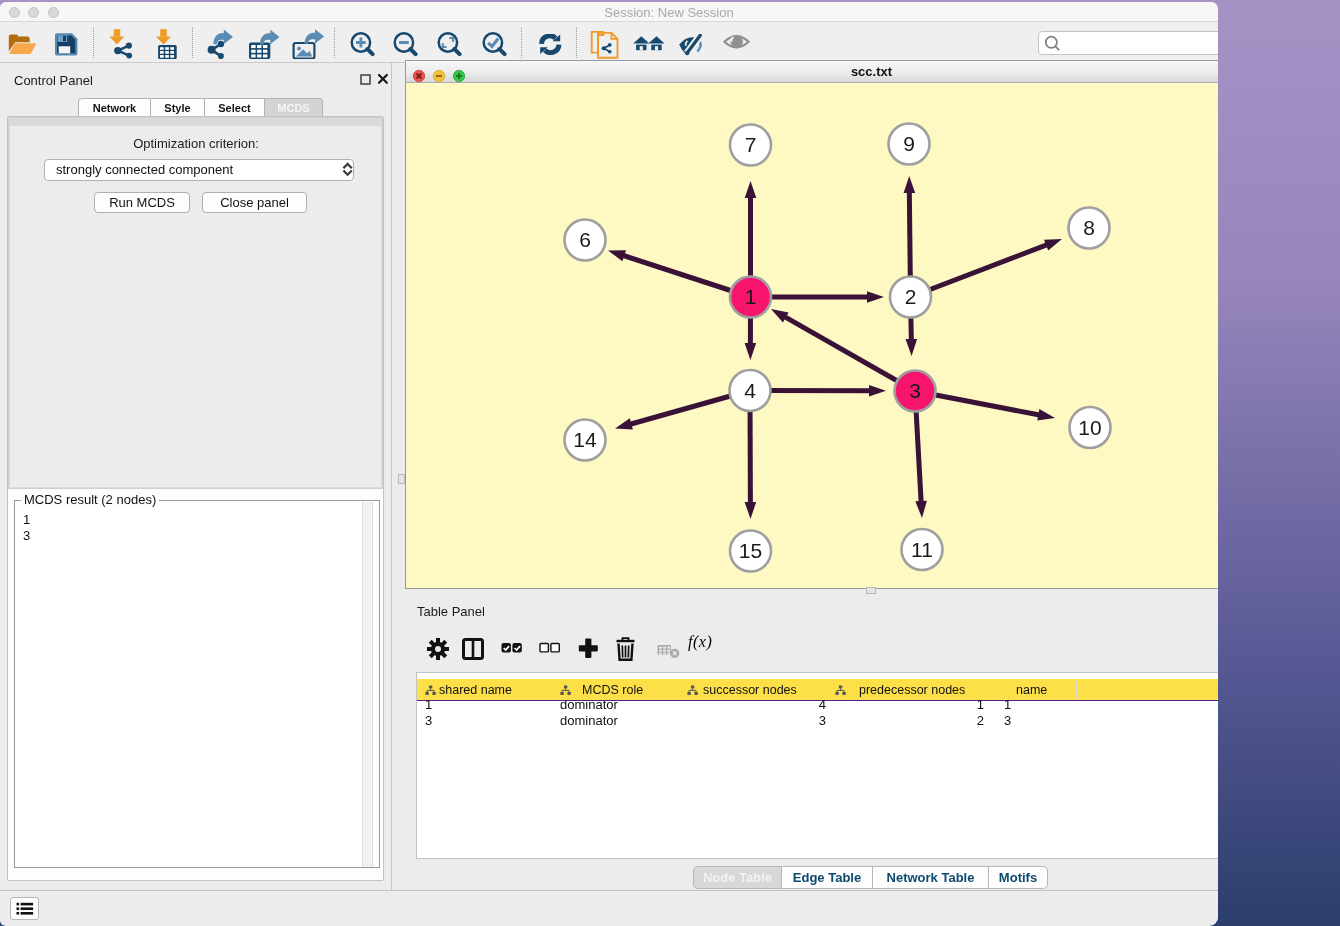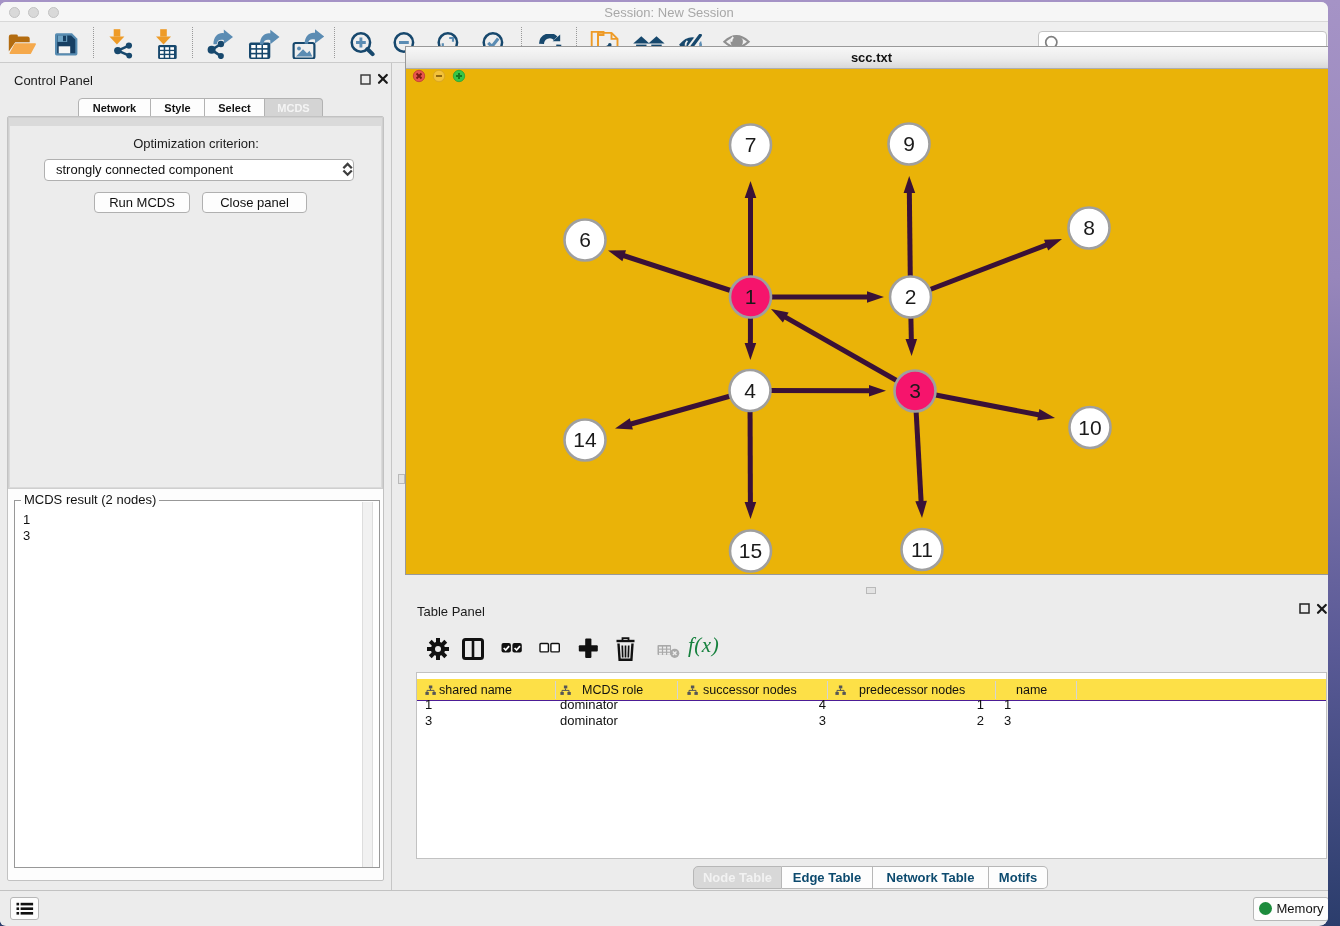--- a/index.html
+++ b/index.html
@@ -1,20 +1,20 @@
 <!DOCTYPE html>
 <html><head>
 <meta charset="utf-8">
 <style>
 * { margin:0; padding:0; box-sizing:border-box; }
 html,body { width:1340px; height:926px; overflow:hidden; }
 body { font-family:"Liberation Sans", sans-serif; position:relative; }
 #desk { position:absolute; left:0; top:0; width:1340px; height:926px;
   background:linear-gradient(180deg,#a593c6 0%,#9786bb 30%,#5a5a96 70%,#2b3d6c 100%); }
-#win { position:absolute; left:0; top:2px; width:1328px; height:924px;
+#win { position:absolute; left:0; top:2px; width:1218px; height:924px;
   background:#ececec; border-radius:6px 7px 9px 6px; overflow:hidden;padding-left:16px; }
 .abs { position:absolute; }
 
 #titlebar { position:absolute; left:0; top:0; width:1338px; height:20px;
   background:#f6f6f6; border-bottom:1px solid #d8d8d8; }
 .tl { position:absolute; top:5px; width:11px; height:11px; border-radius:50%;
   background:#d9d9d9; border:1px solid #c2c2c2; }
 #wtitle { position:absolute; left:0; top:0; width:100%; text-align:center;
   font-size:13px; line-height:21px; color:#a8a8a8; }
 
@@ -44,22 +44,22 @@
   text-align:center; line-height:19px; }
 #fieldset { position:absolute; left:14px; top:498px; width:366px; height:368px;
   border:1px solid #989898; background:#fff; }
 #legend { position:absolute; left:21px; top:490px; background:#fdfdfd;
   padding:0 3px; font-size:13px; color:#111; }
 #mcdsres { position:absolute; left:23px; top:510px; font-size:13px;
   line-height:16px; color:#111; }
 #fscroll { position:absolute; left:362px; top:500px; width:11px; height:365px;
   background:#f1f1f1; border-left:1px solid #ddd; border-right:1px solid #ddd; }
 
-#netframe { position:absolute; left:405px; top:44px; width:933px; height:529px;
-  border:1px solid #999; background:#eab308; }
+#netframe { position:absolute; left:405px; top:58px; width:933px; height:529px;
+  border:1px solid #999; background:#fef9c3; }
 #nftitle { position:absolute; left:0; top:0; width:931px; height:22px;
   background:linear-gradient(180deg,#f7f7f7 0%,#ececec 55%,#d8d8d8 100%);
   border-bottom:1px solid #aeaeae; }
 #nftext { position:absolute; left:0; top:0; width:100%; text-align:center;
   font-size:13px; font-weight:bold; color:#111; line-height:22px; }
 
 #tp { position:absolute; left:393px; top:598px; width:945px; height:293px; background:#ececec; }
 #tbl { position:absolute; left:416px; top:670px; width:911px; height:187px;
   background:#fff; border:1px solid #c2c2c2; }
 #thead { position:absolute; left:0; top:6px; width:909px; height:22px;
@@ -477,21 +477,21 @@
       <rect x="10.2" y="2.6" width="2.9" height="2" fill="#ececec"></rect>
       <rect x="2.0" y="5.7" width="2.9" height="2" fill="#ececec"></rect>
       <rect x="6.1" y="5.7" width="2.9" height="2" fill="#ececec"></rect>
       <rect x="10.2" y="5.7" width="2.9" height="2" fill="#ececec"></rect>
       <rect x="2.0" y="8.8" width="2.9" height="2" fill="#ececec"></rect>
       <rect x="6.1" y="8.8" width="2.9" height="2" fill="#ececec"></rect>
       <rect x="10.2" y="8.8" width="2.9" height="2" fill="#ececec"></rect>
       <circle cx="17.7" cy="9.3" r="4.6" fill="#a9a9a9"></circle>
       <path d="M15.9,7.5 L19.5,11.1 M19.5,7.5 L15.9,11.1" stroke="#ececec" stroke-width="1.4"></path>
     </svg>
-  <div class="abs" style="left:688px;top:631px;font-family:'Liberation Serif',serif;font-style:italic;font-size:21px;color:#15803d;letter-spacing:0.5px;">f(x)</div>
+  <div class="abs" style="left:688px;top:631px;font-family:'Liberation Serif',serif;font-style:italic;font-size:16px;color:#000000;letter-spacing:0.5px;">f(x)</div>
   <div id="listb">
       <svg style="position:absolute;left:5px;top:4px;" width="18" height="14">
         <g fill="#111">
           <rect x="0.5" y="0.8" width="2.6" height="2.6"></rect>
           <rect x="0.5" y="5.4" width="2.6" height="2.6"></rect>
           <rect x="0.5" y="10" width="2.6" height="2.6"></rect>
           <rect x="4.6" y="0.8" width="12.5" height="2.6"></rect>
           <rect x="4.6" y="5.4" width="12.5" height="2.6"></rect>
           <rect x="4.6" y="10" width="12.5" height="2.6"></rect>
         </g>

